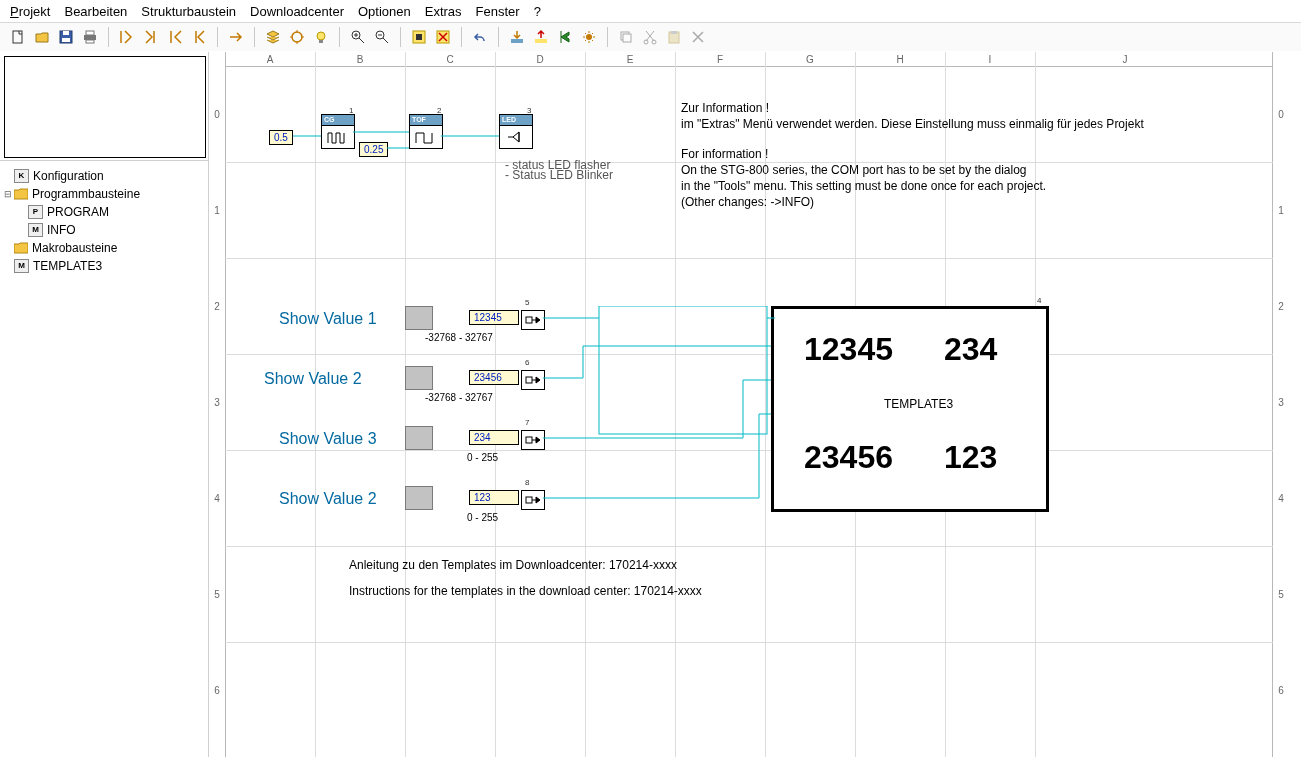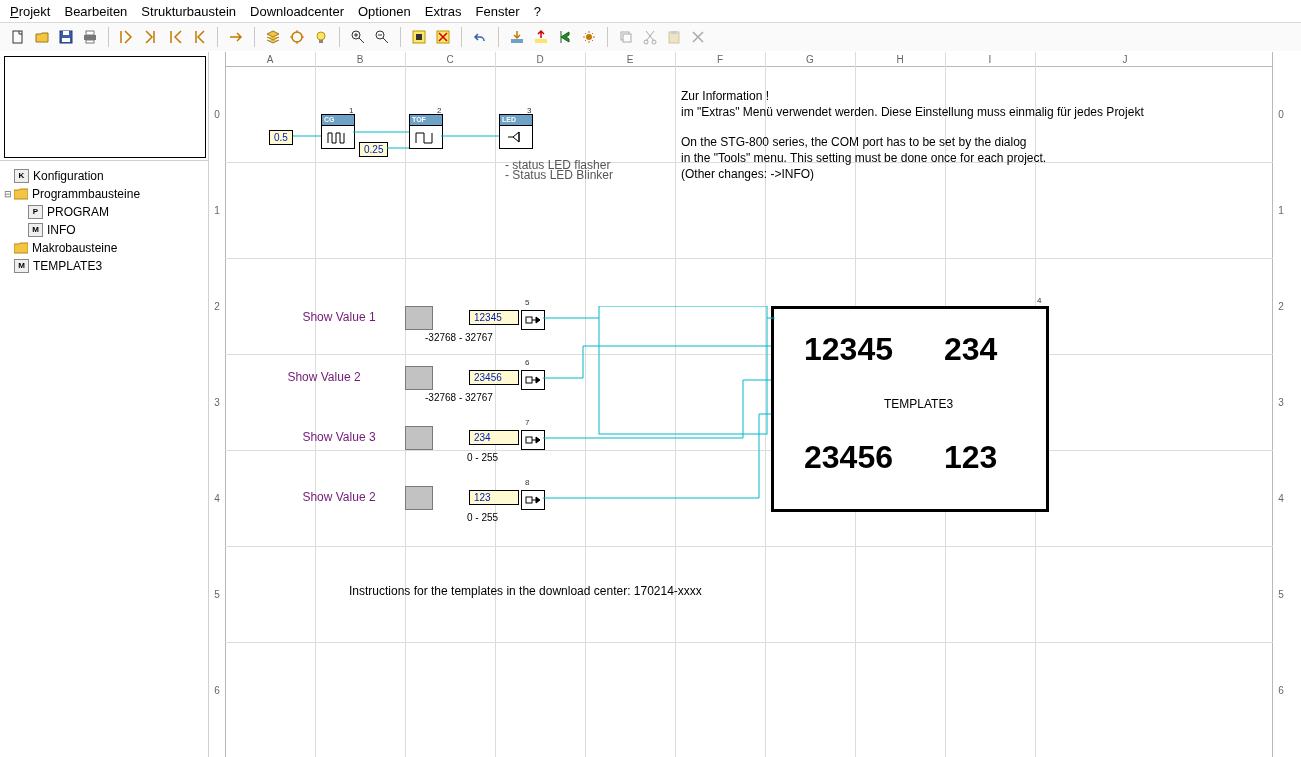--- a/index.html
+++ b/index.html
@@ -25,32 +25,32 @@
 .ic.box{border:1px solid #888;background:#efefef;font-size:8px;font-weight:700;width:13px;height:12px;line-height:12px;text-align:center}
 .canvas-wrap{flex:1;position:relative;overflow:auto;background:#fff}
 .canvas{position:relative;width:1080px;height:740px}
 .col-hdr,.row-hdr{position:absolute;font-size:10px;color:#666}
 .col-hdr{top:0;height:14px;display:flex;align-items:center;justify-content:center}
 .row-hdr{left:0;width:16px;display:flex;align-items:center;justify-content:center}
 .row-hdr.r{left:auto;right:0}
 .grid-v{position:absolute;top:0;bottom:0;width:1px;background:#dcdcdc}
 .grid-h{position:absolute;left:16px;right:16px;height:1px;background:#dcdcdc}
 
-.info-text{position:absolute;left:472px;top:36px;font-size:12px;line-height:16px;color:#000;width:520px}
+.info-text{position:absolute;left:472px;top:48px;font-size:12px;line-height:16px;color:#000;width:520px}
 .info-text p{margin:0}
 .info-text .gap{height:14px}
 
 .fb{position:absolute;border:1px solid #000;background:#fff}
 .fb .hdr{height:10px;background:#6da1c5;border-bottom:1px solid #000;font-size:7px;color:#fff;font-weight:700;padding:0 2px;line-height:10px}
 .fb .body{height:22px;display:flex;align-items:center;justify-content:center}
 .const{position:absolute;border:1px solid #000;background:#fffad1;font-size:10px;padding:1px 4px;color:#0020c0}
 .led-notes{position:absolute;font-size:12px;color:#555;line-height:10px}
 .blk-num{position:absolute;font-size:8px;color:#333}
 
-.val-label{position:absolute;font-size:12px;color:#701a75;text-align:center;width:120px}
+.val-label{position:absolute;font-size:16px;color:#0369a1;text-align:left;width:120px}
 .val-box{position:absolute;width:26px;height:22px;background:#c2c2c2;border:1px solid #7a7a7a}
 .val-in{position:absolute;border:1px solid #000;background:#fffad1;font-size:10px;padding:1px 4px;color:#0020c0;min-width:40px}
 .val-out{position:absolute;width:22px;height:18px;border:1px solid #000;background:#fff;display:flex;align-items:center;justify-content:center}
 .val-range{position:absolute;font-size:10px;color:#000}
 .val-num{position:absolute;font-size:8px;color:#333}
 
 .display{position:absolute;border:3px solid #000;background:#fff}
 .disp-val{position:absolute;font-family:Arial,sans-serif;font-weight:900;font-size:32px;letter-spacing:0}
 .disp-name{position:absolute;font-size:12px}
 
@@ -371,20 +371,21 @@
           <line x1="0" y1="24" x2="28" y2="24"></line>
           <line x1="60" y1="20" x2="116" y2="20"></line>
           <line x1="94" y1="36" x2="116" y2="36"></line>
           <line x1="148" y1="24" x2="206" y2="24"></line>
         </svg>
 
         <div class="info-text">
           <p>Zur Information !</p>
           <p>im "Extras" Menü verwendet werden. Diese Einstellung muss einmalig für jedes Projekt</p>
           <div class="gap"></div>
+          <p>For information !</p>
           <p>On the STG-800 series, the COM port has to be set by the dialog</p>
           <p>in the "Tools" menu. This setting must be done once for each project.</p>
           <p>(Other changes: -&gt;INFO)</p>
         </div>
 
         <div class="val-label" style="left:70px;top:258px">Show Value 1</div>
         <div class="val-box" style="left:196px;top:254px"></div>
         <div class="val-in" style="left:260px;top:258px">12345</div>
         <div class="val-out" style="left:312px;top:258px">
             <svg width="16" height="12" viewBox="0 0 16 12">
@@ -454,17 +455,18 @@
             <line x1="200" y1="132" x2="200" y2="74"></line>
             <line x1="200" y1="74" x2="228" y2="74"></line>
 
           <line x1="0" y1="192" x2="216" y2="192"></line>
             <line x1="216" y1="192" x2="216" y2="108"></line>
             <line x1="216" y1="108" x2="228" y2="108"></line>
 
           <line x1="224" y1="12" x2="232" y2="12"></line>
         </svg>
 
+        <div class="instr" style="left:140px;top:506px">Anleitung zu den Templates im Downloadcenter: 170214-xxxx</div>
         <div class="instr" style="left:140px;top:532px">Instructions for the templates in the download center: 170214-xxxx</div>
       </div>
     </div>
   </div>
 </div>
 
 </body></html>

